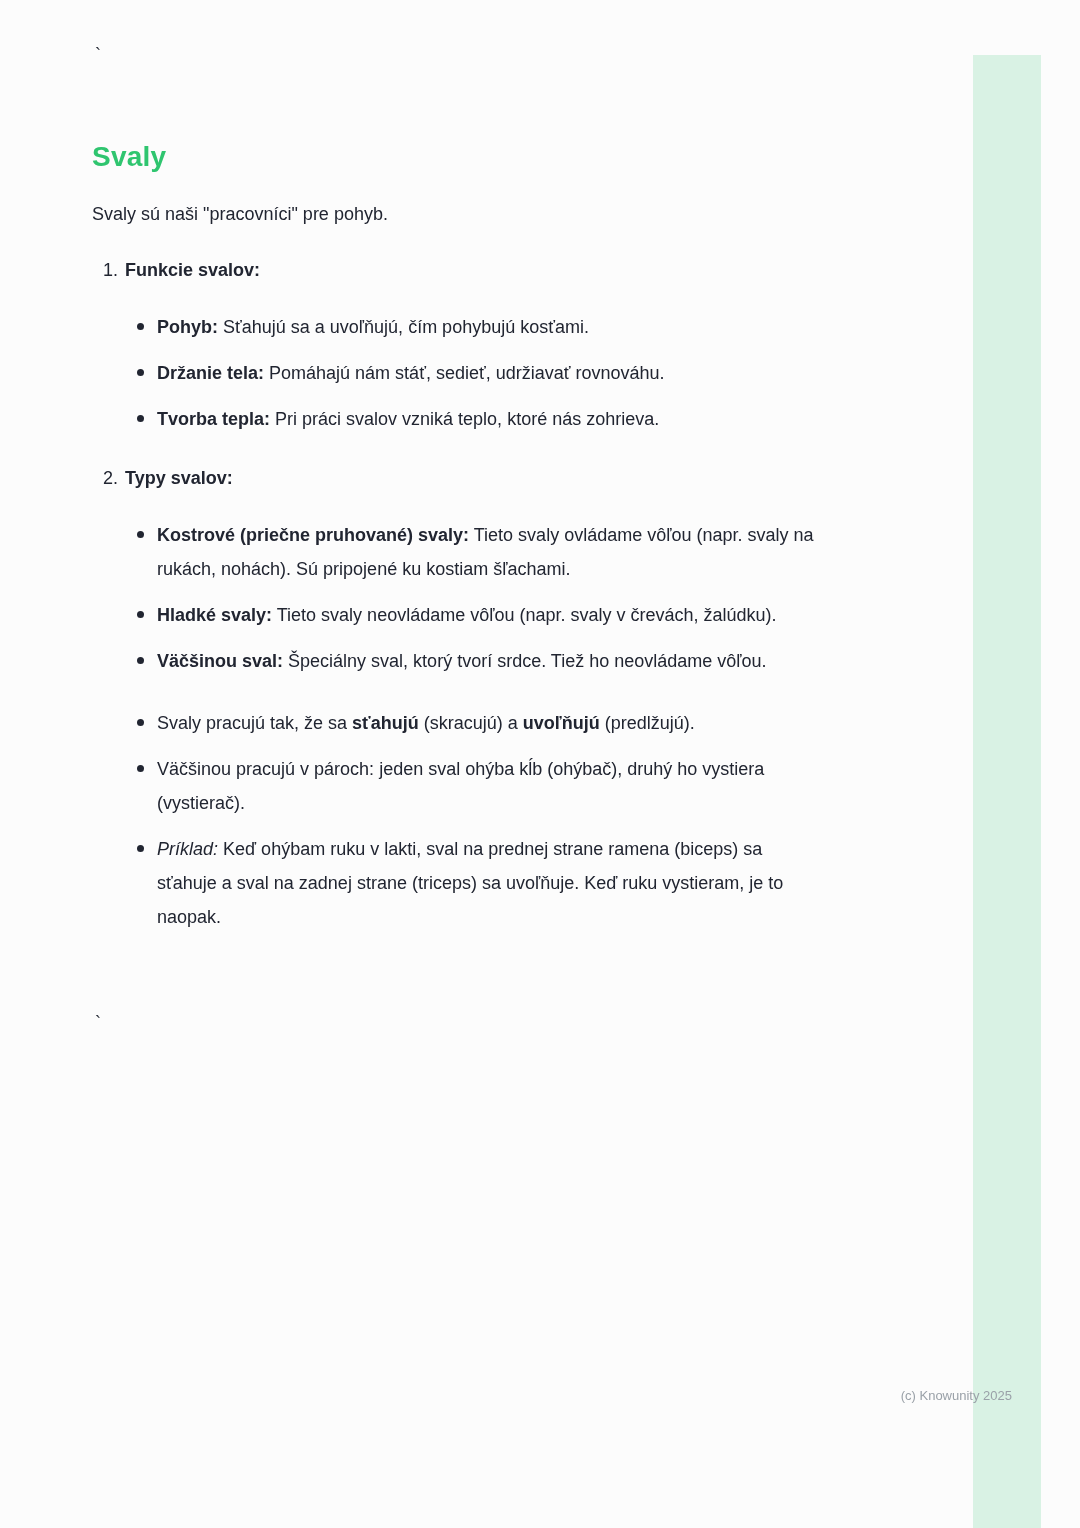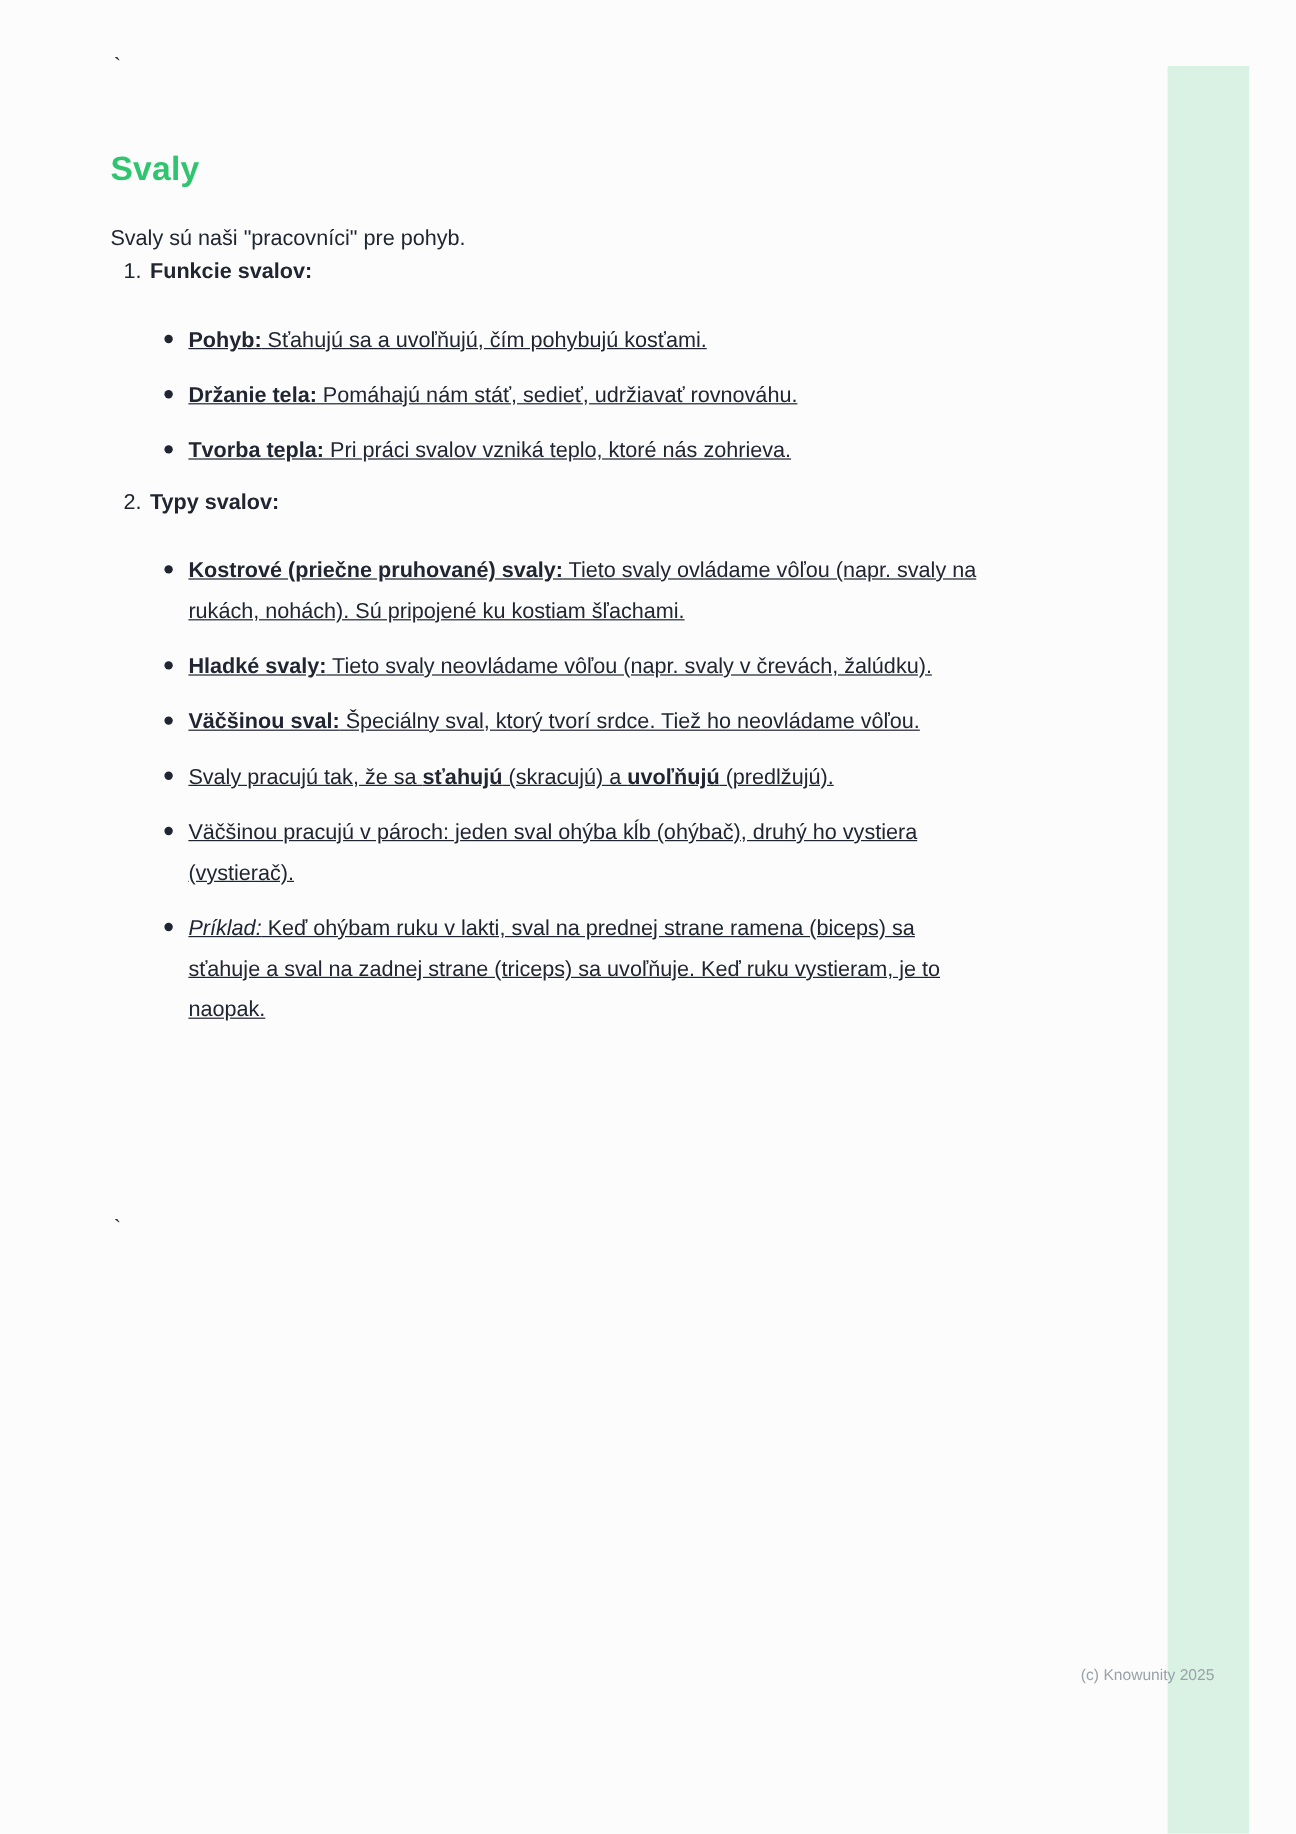--- a/index.html
+++ b/index.html
@@ -22,50 +22,50 @@
     background:var(--stripe-color);
   }
   .tick{
     position:absolute;left:95px;
     font-size:18px;color:#2a2f3a;line-height:18px;
   }
   .tick.top{top:46px;}
   .tick.bottom{top:1014px;}
   .content{
     position:relative;
-    padding:44px 260px 0 92px;
+    padding:60px 260px 0 92px;
     width:100%;
   }
   h1.page-title{
     margin:80px 0 0 0;
     font-size:28px;line-height:34px;font-weight:700;
     color:var(--title-color);
     letter-spacing:.2px;
   }
   p.intro{
     margin:26px 0 0 0;
     font-size:18px;line-height:28px;
   }
-  .section{}
+  .section{margin-top:28px;}
   .sec-head{
     padding-left:11px;
     font-size:18px;line-height:28px;
     margin:0 0 26px 0;
   }
   .sec-num{font-weight:400;}
   .sec-title{font-weight:700;margin-left:7px;}
   ul.bullets{
     margin:0 0 6px 0;
     padding:0 0 0 65px;
     list-style:none;
   }
   ul.bullets li{
     position:relative;
     margin:0 0 12px 0;
-    font-size:18px;line-height:34px;text-decoration:underline;
+    font-size:18px;line-height:34px;
   }
   ul.bullets li::before{
     content:"";
     position:absolute;left:-20px;top:13px;
     width:7px;height:7px;border-radius:50%;
     background:var(--text-color);
   }
   .seg-bold{font-weight:700;}
   .seg-italic{font-style:italic;}
   .seg-regular{font-weight:400;}

